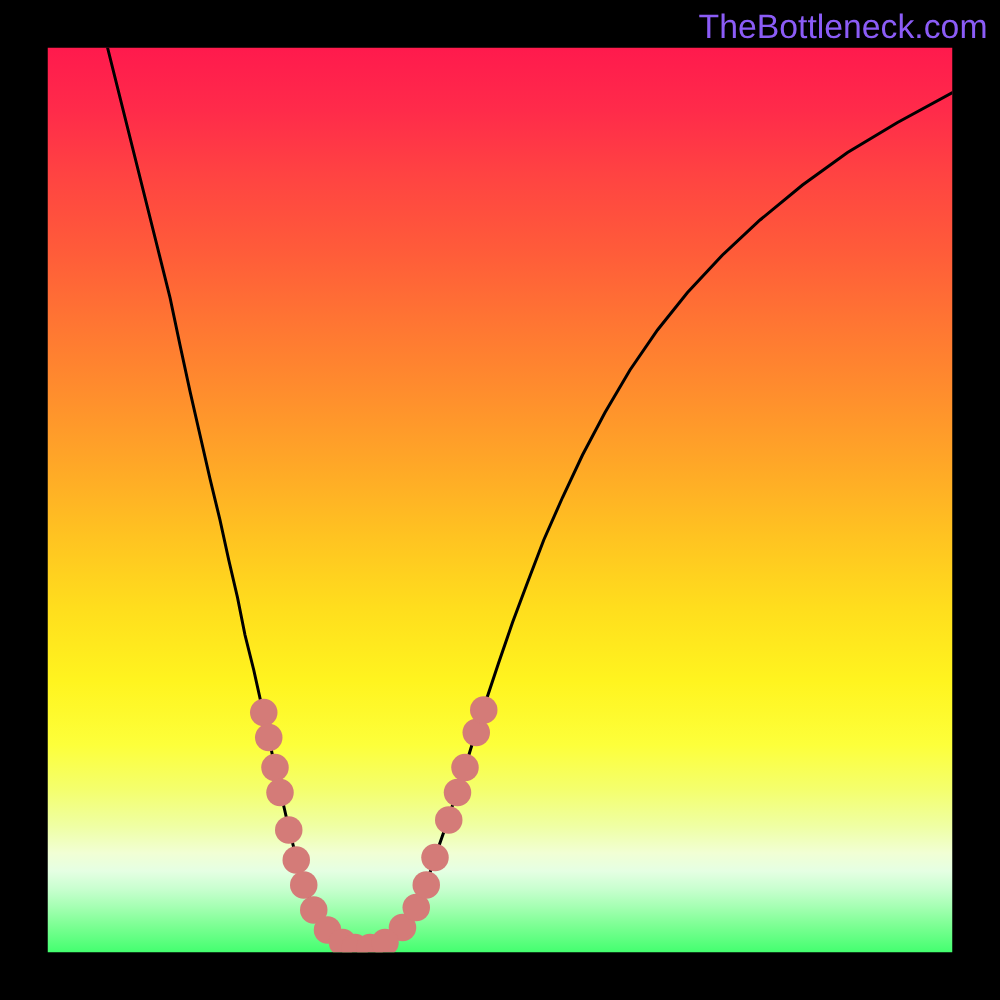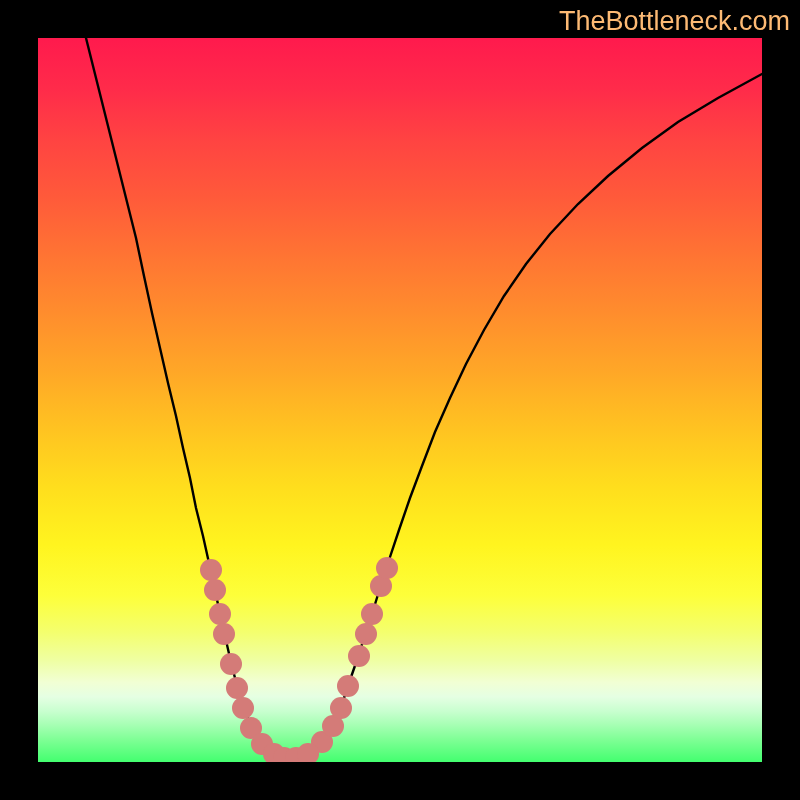--- a/index.html
+++ b/index.html
@@ -50,21 +50,21 @@
       #c8ffcf 93%,
       #a4ffb2 95%,
       #7dff94 97%,
       #43ff6f 100%
     );
   }
   .watermark {
     position: absolute;
     top: 6px;
     right: 10px;
-    color: #fdba74;
+    color: #8b5cf6;
     font-size: 27px;
     font-weight: 400;
     letter-spacing: 0px;
     user-select: none;
   }
   svg {
     position: absolute;
     inset: 0;
   }
 </style>

